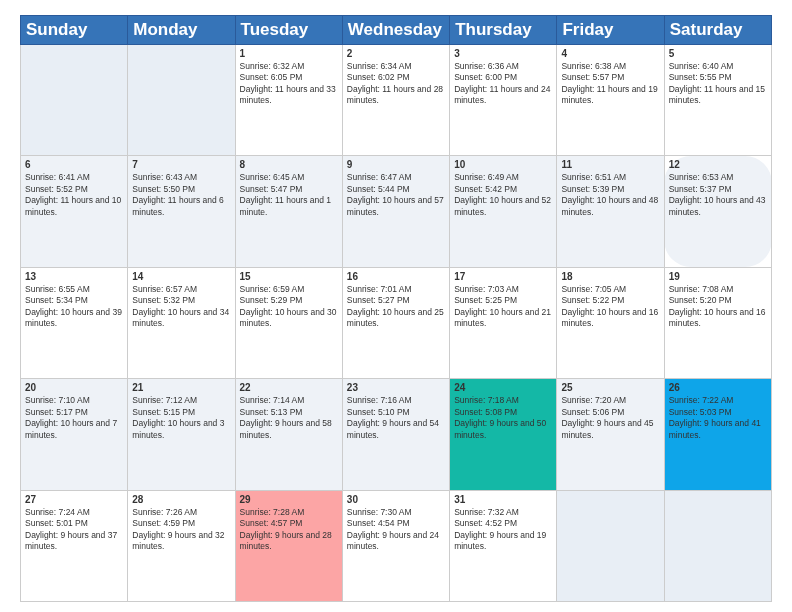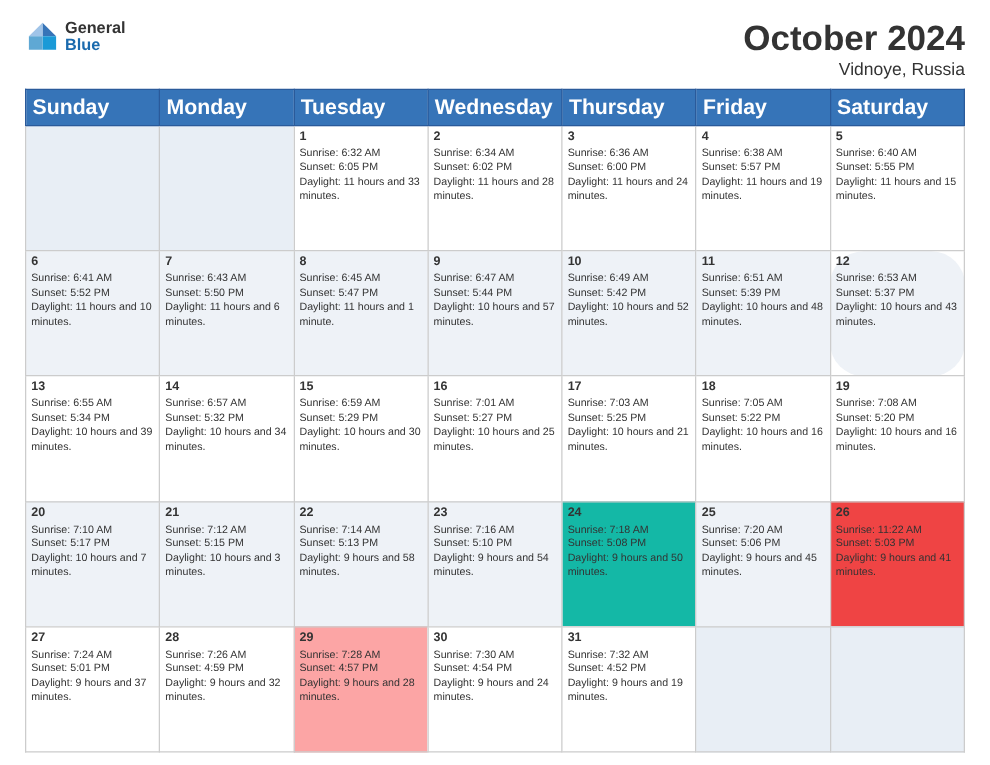--- a/index.html
+++ b/index.html
@@ -97,39 +97,20 @@
       line-height: 1.35;
     }
     .empty-cell {
       background: #e8eef5 !important;
     }
   </style>
 </head>
 <body>
 
 <div class="page">
-  <div class="header">
-    <div class="logo">
-      <svg class="logo-icon" viewBox="0 0 36 36" xmlns="http://www.w3.org/2000/svg">
-        <rect width="36" height="36" fill="white"></rect>
-        <polygon points="18,4 32,18 18,18" fill="#3674b8"></polygon>
-        <polygon points="18,18 32,18 32,32 18,32" fill="#1a9ad7"></polygon>
-        <polygon points="4,18 18,4 18,18" fill="#a0c4e8"></polygon>
-        <polygon points="4,18 18,18 18,32 4,32" fill="#5fa8d4"></polygon>
-      </svg>
-      <div class="logo-text">
-        <span>General</span>
-        <span style="color:#1a6aad;">Blue</span>
-      </div>
-    </div>
-    <div class="title-block">
-      <h1>October 2024</h1>
-      <h2>Vidnoye, Russia</h2>
-    </div>
-  </div>
 
   <table class="calendar">
     <thead>
       <tr id="header-row">
       <th>Sunday</th>
           <th>Monday</th>
           <th>Tuesday</th>
           <th>Wednesday</th>
           <th>Thursday</th>
           <th>Friday</th>
@@ -289,23 +270,23 @@
             <div class="day-info">Sunrise: 7:18 AM</div>
             <div class="day-info">Sunset: 5:08 PM</div>
             <div class="day-info">Daylight: 9 hours and 50 minutes.</div>
           </td>
           <td style="background: rgb(238, 242, 247);">
             <span class="day-number">25</span>
             <div class="day-info">Sunrise: 7:20 AM</div>
             <div class="day-info">Sunset: 5:06 PM</div>
             <div class="day-info">Daylight: 9 hours and 45 minutes.</div>
           </td>
-          <td style="background: #ef4444;">
+          <td style="background: #0ea5e9;">
             <span class="day-number">26</span>
-            <div class="day-info">Sunrise: 11:22 AM</div>
+            <div class="day-info">Sunrise: 7:22 AM</div>
             <div class="day-info">Sunset: 5:03 PM</div>
             <div class="day-info">Daylight: 9 hours and 41 minutes.</div>
           </td>
         </tr>
         <tr>
           <td style="background: rgb(255, 255, 255);">
             <span class="day-number">27</span>
             <div class="day-info">Sunrise: 7:24 AM</div>
             <div class="day-info">Sunset: 5:01 PM</div>
             <div class="day-info">Daylight: 9 hours and 37 minutes.</div>

